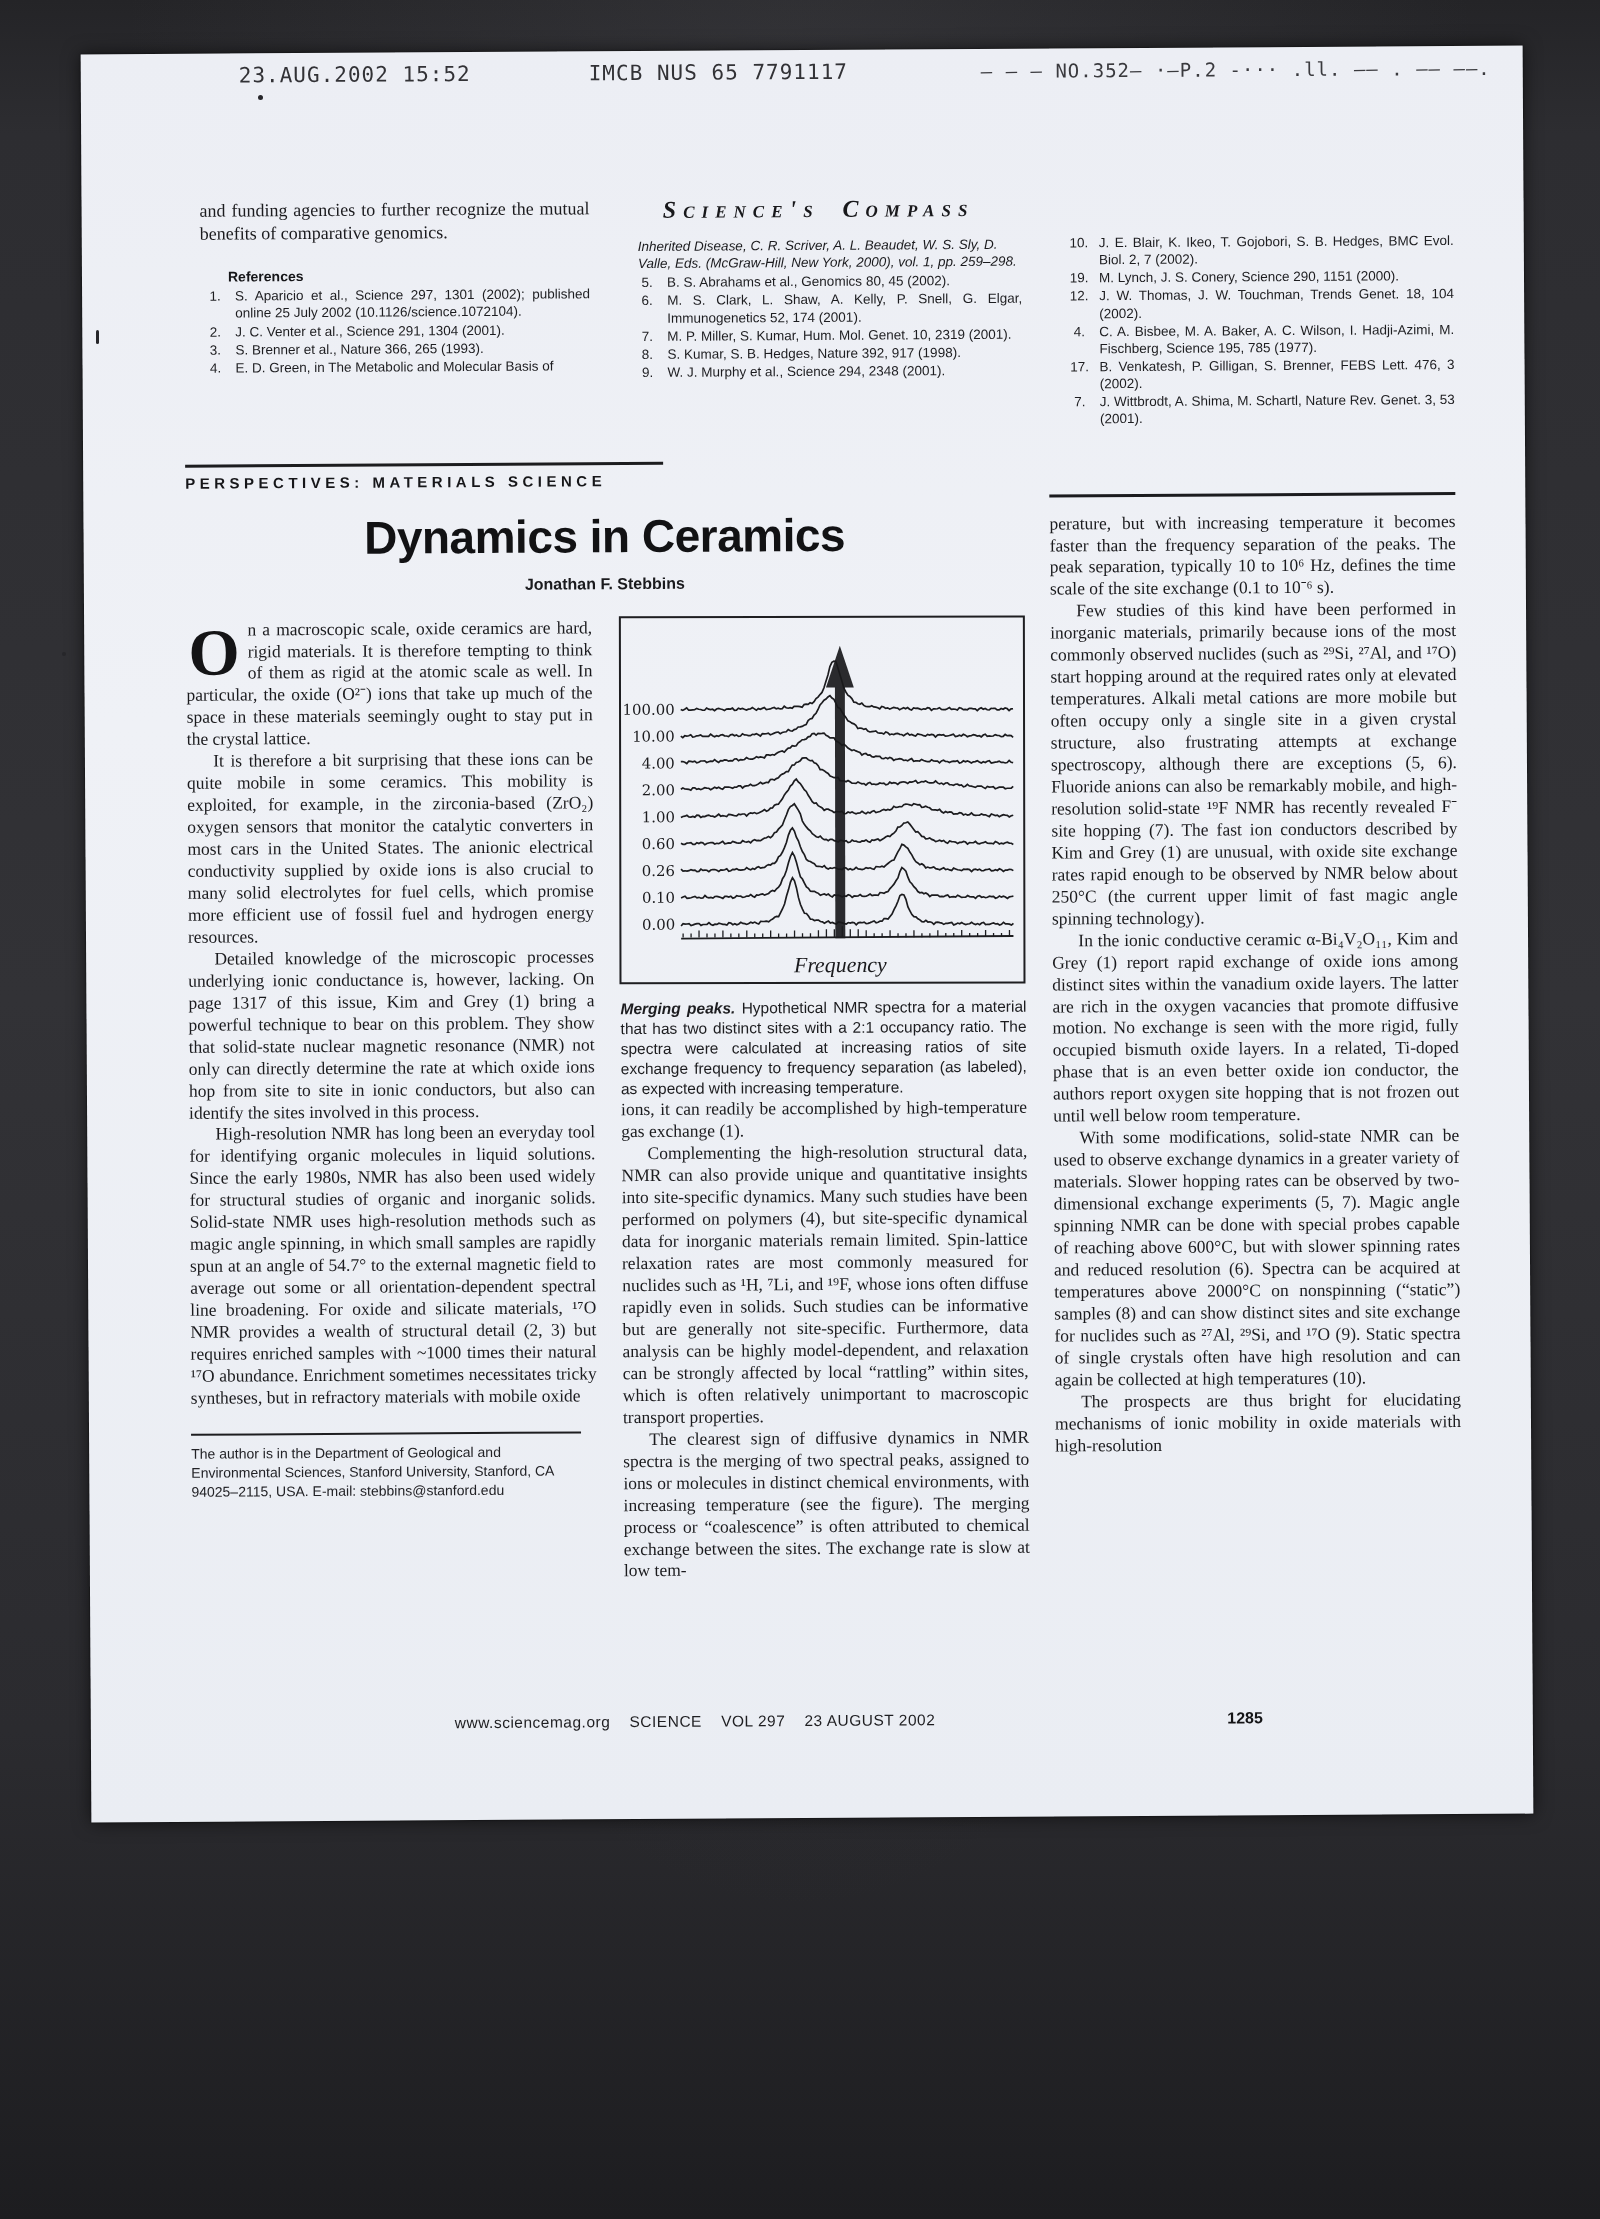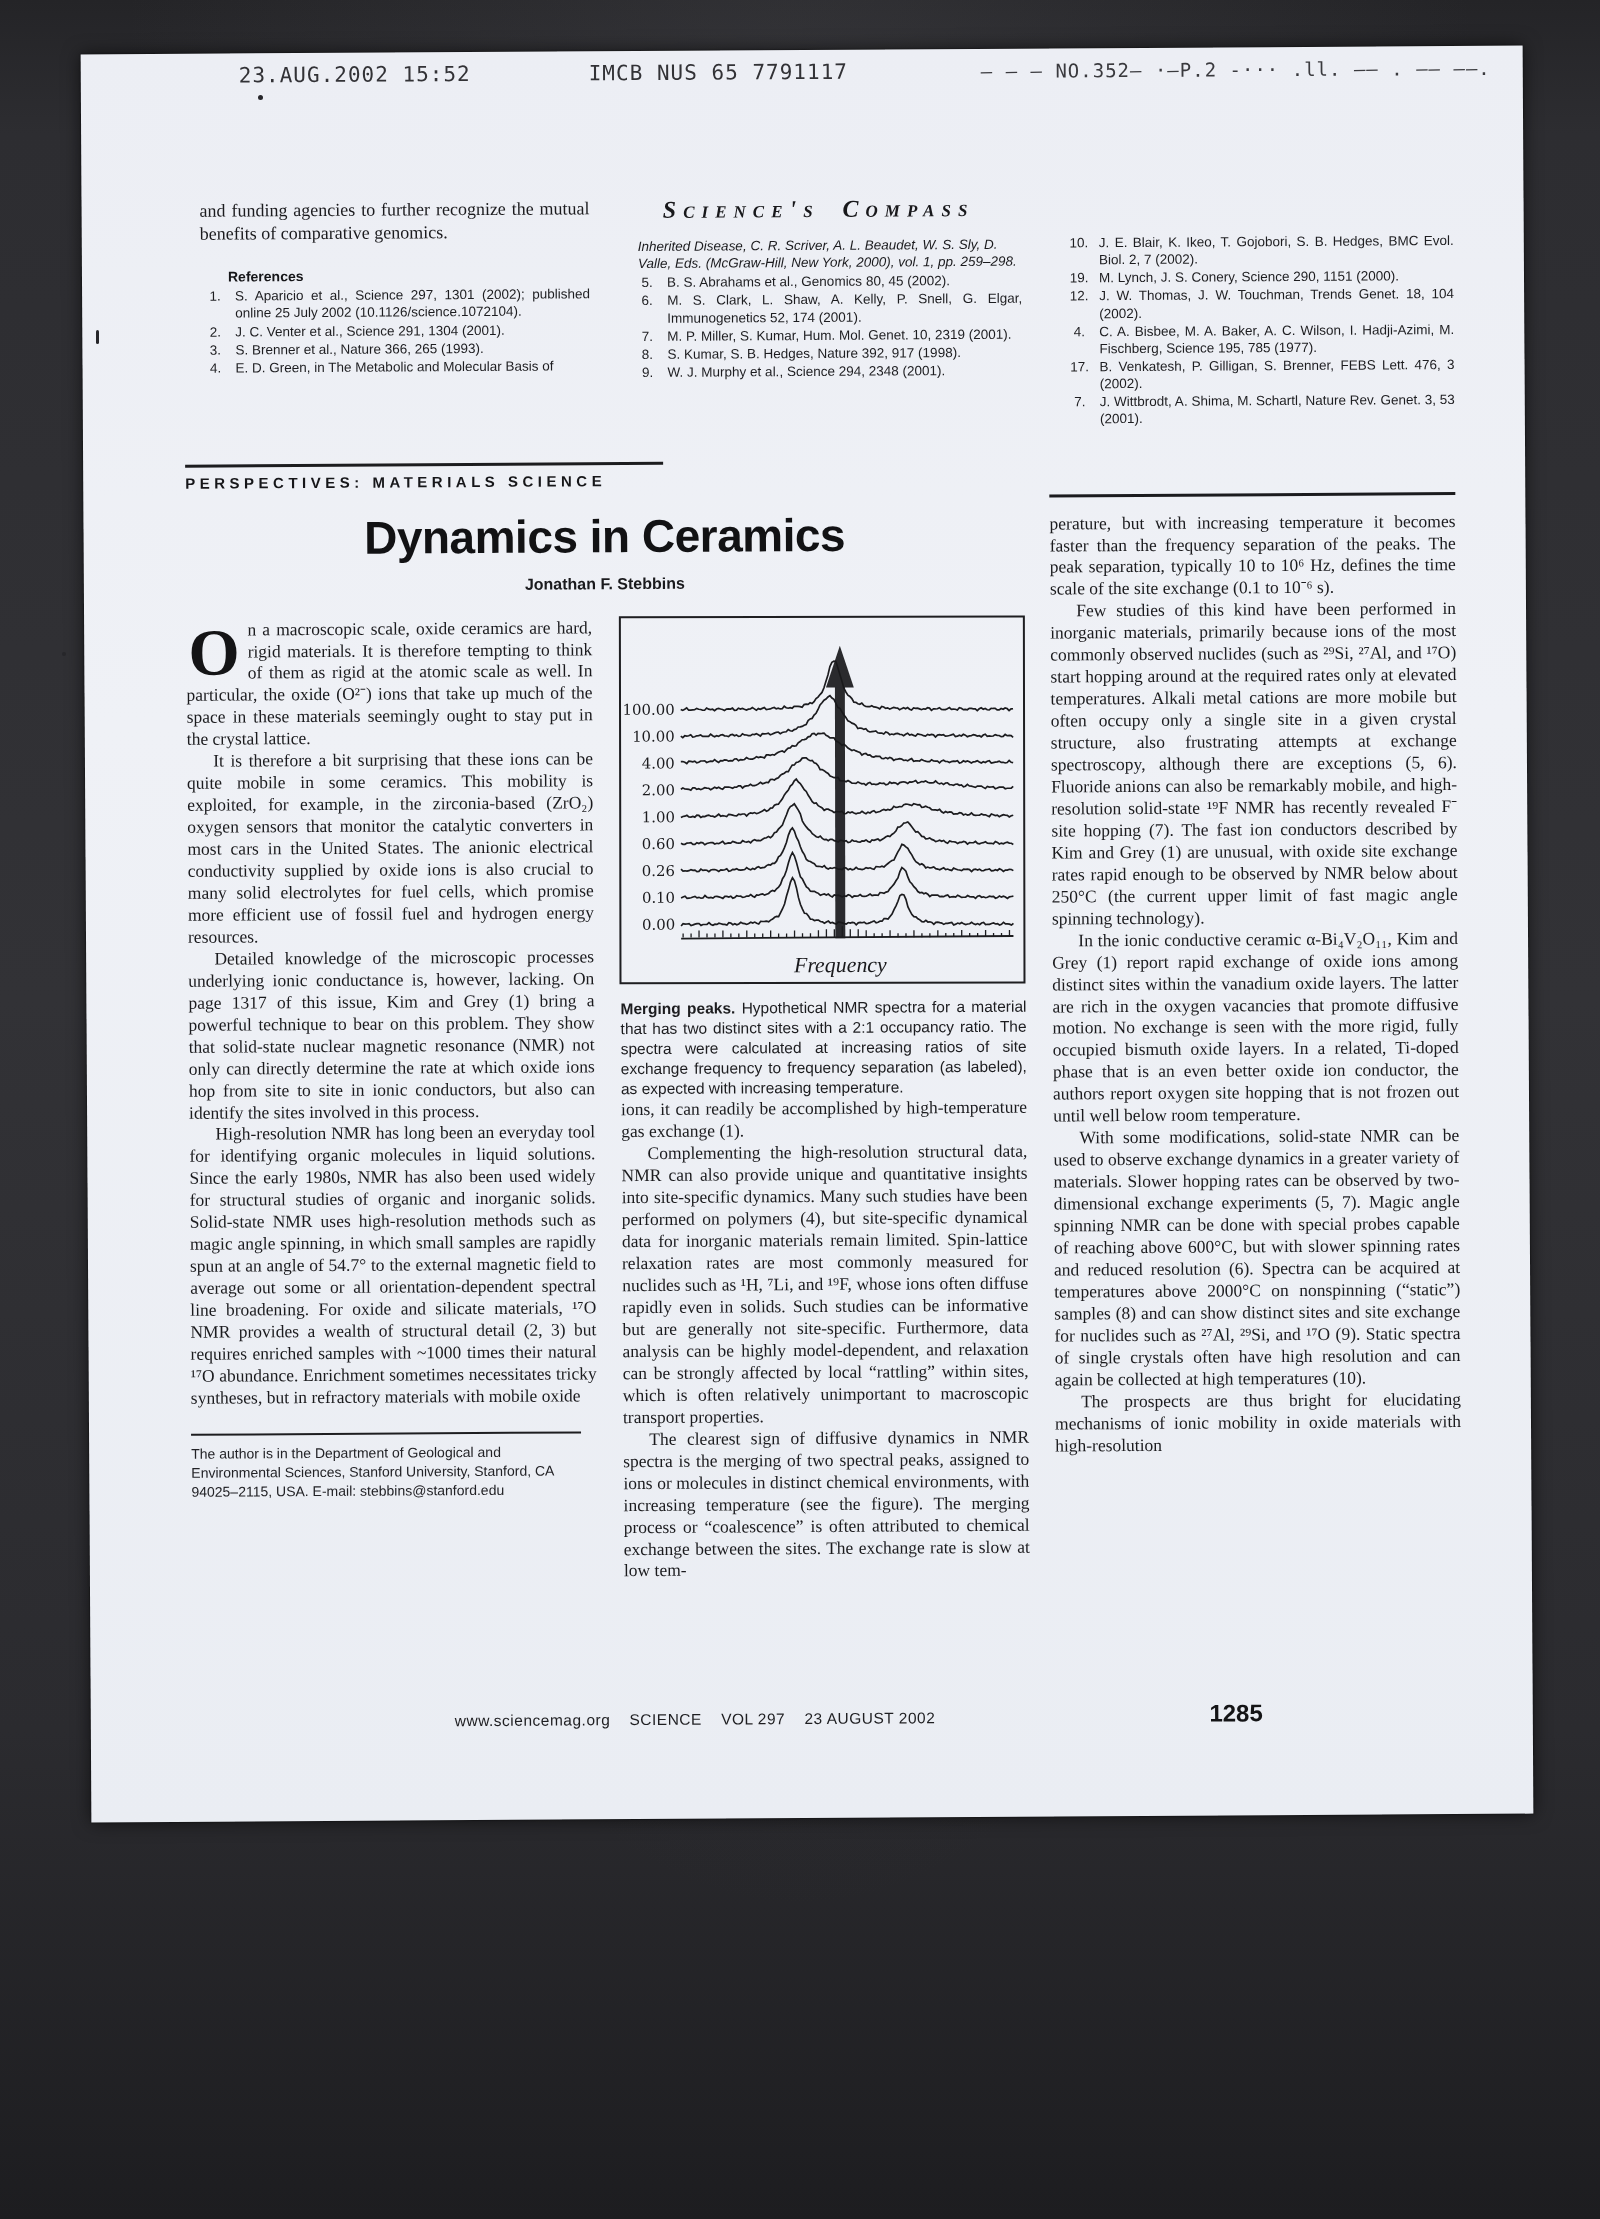--- a/index.html
+++ b/index.html
@@ -65,27 +65,27 @@
 
   .footnote{margin-top:24px;width:96%;border-top:2.5px solid #1d1d20;padding-top:9px;
     font-size:14px;line-height:1.36;color:#222226;}
 
   
   .figure-box{border:2.5px solid #1e1e21;padding:4px 2px 0 2px;transform:rotate(0.25deg);}
   .figure-box svg{display:block;width:100%;height:auto;}
   .trace-label{font-family:"DejaVu Serif",serif;font-size:15px;fill:#1c1c1f;}
   .fig-xlabel{font-family:"Liberation Serif",serif;font-style:italic;font-size:22px;fill:#1a1a1d;}
   .figure-caption{margin-top:14px;font-size:15.5px;line-height:1.3;text-align:justify;color:#1c1c1f;}
-  .cap-lead{font-weight:bold;}
+  .cap-lead{font-weight:bold;font-style:italic;}
   .after-caption{margin-top:16px;}
 
   
   .footer-row{margin-top:auto;display:flex;align-items:baseline;padding-bottom:88px;}
   .journal-line{margin-left:262px;font-size:15.5px;letter-spacing:.5px;white-space:pre;color:#1e1e21;}
-  .page-number{margin-left:auto;margin-right:200px;font-weight:bold;font-size:24px;color:#141416;}
+  .page-number{margin-left:auto;margin-right:200px;font-weight:bold;font-size:16px;color:#141416;}
 
   
   .artifact{position:absolute;background:#26262a;border-radius:50%;}
 </style>
 </head>
 <body>
 
 <div class="paper">
   <div class="paper-inner">
 

